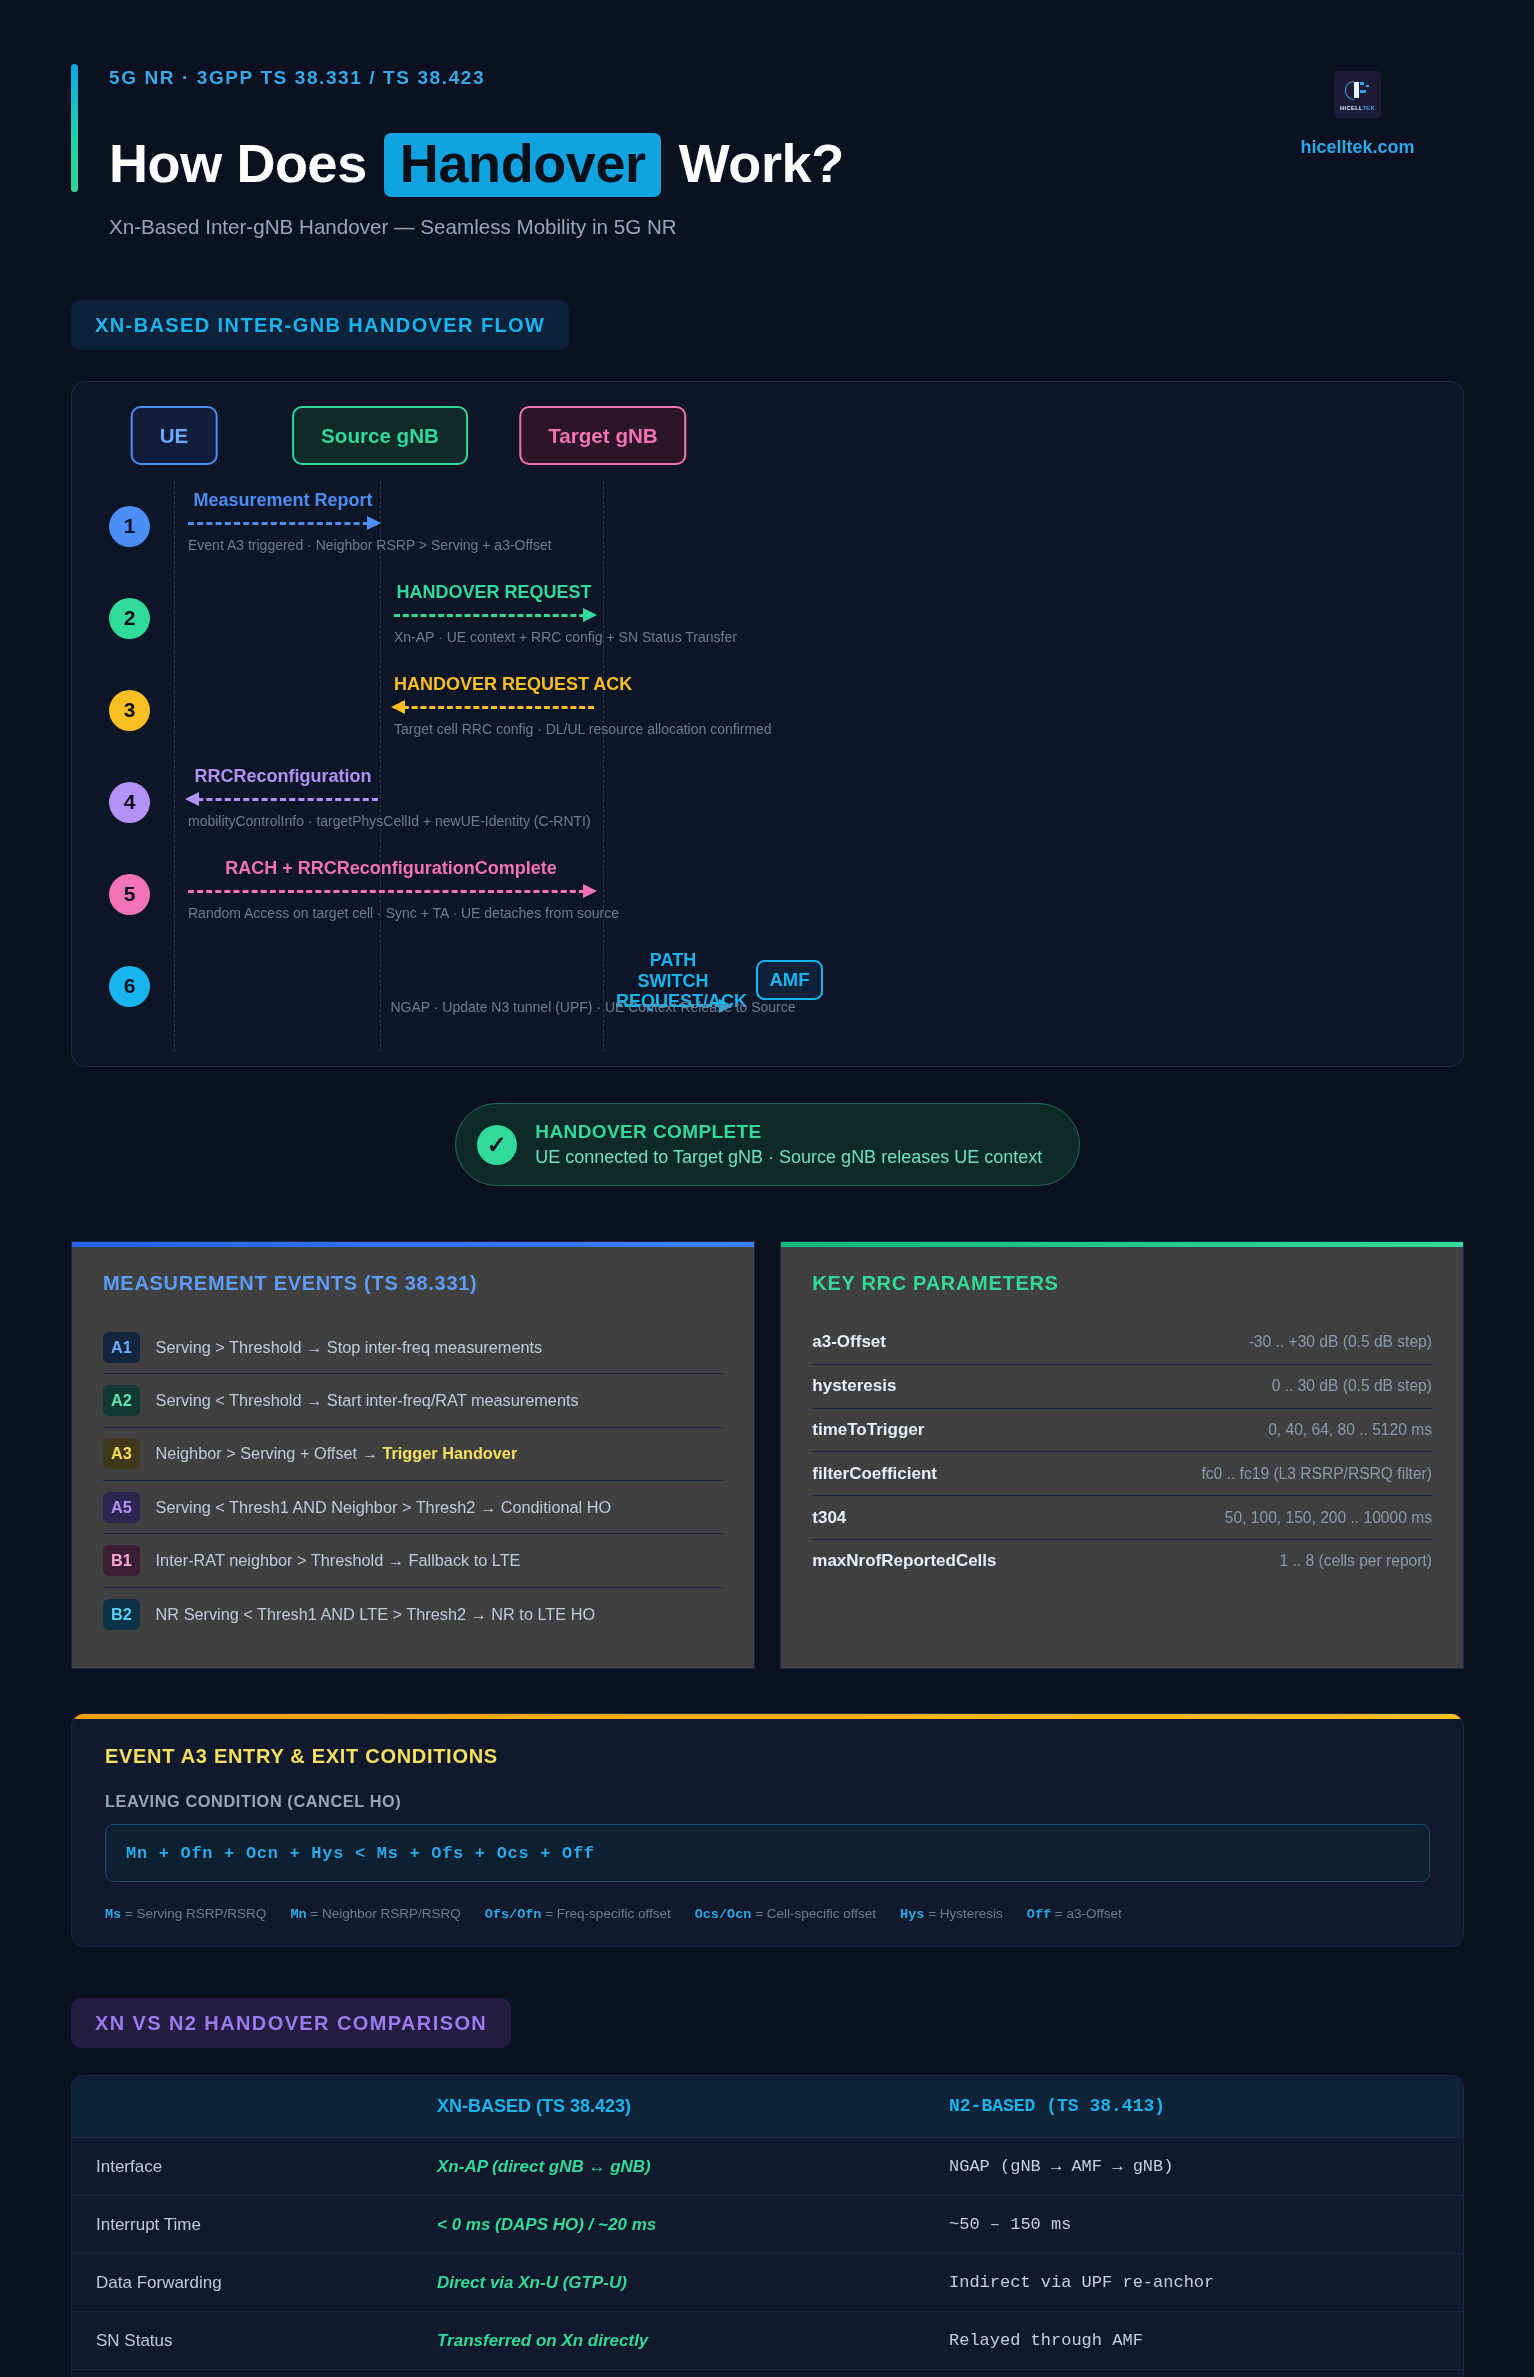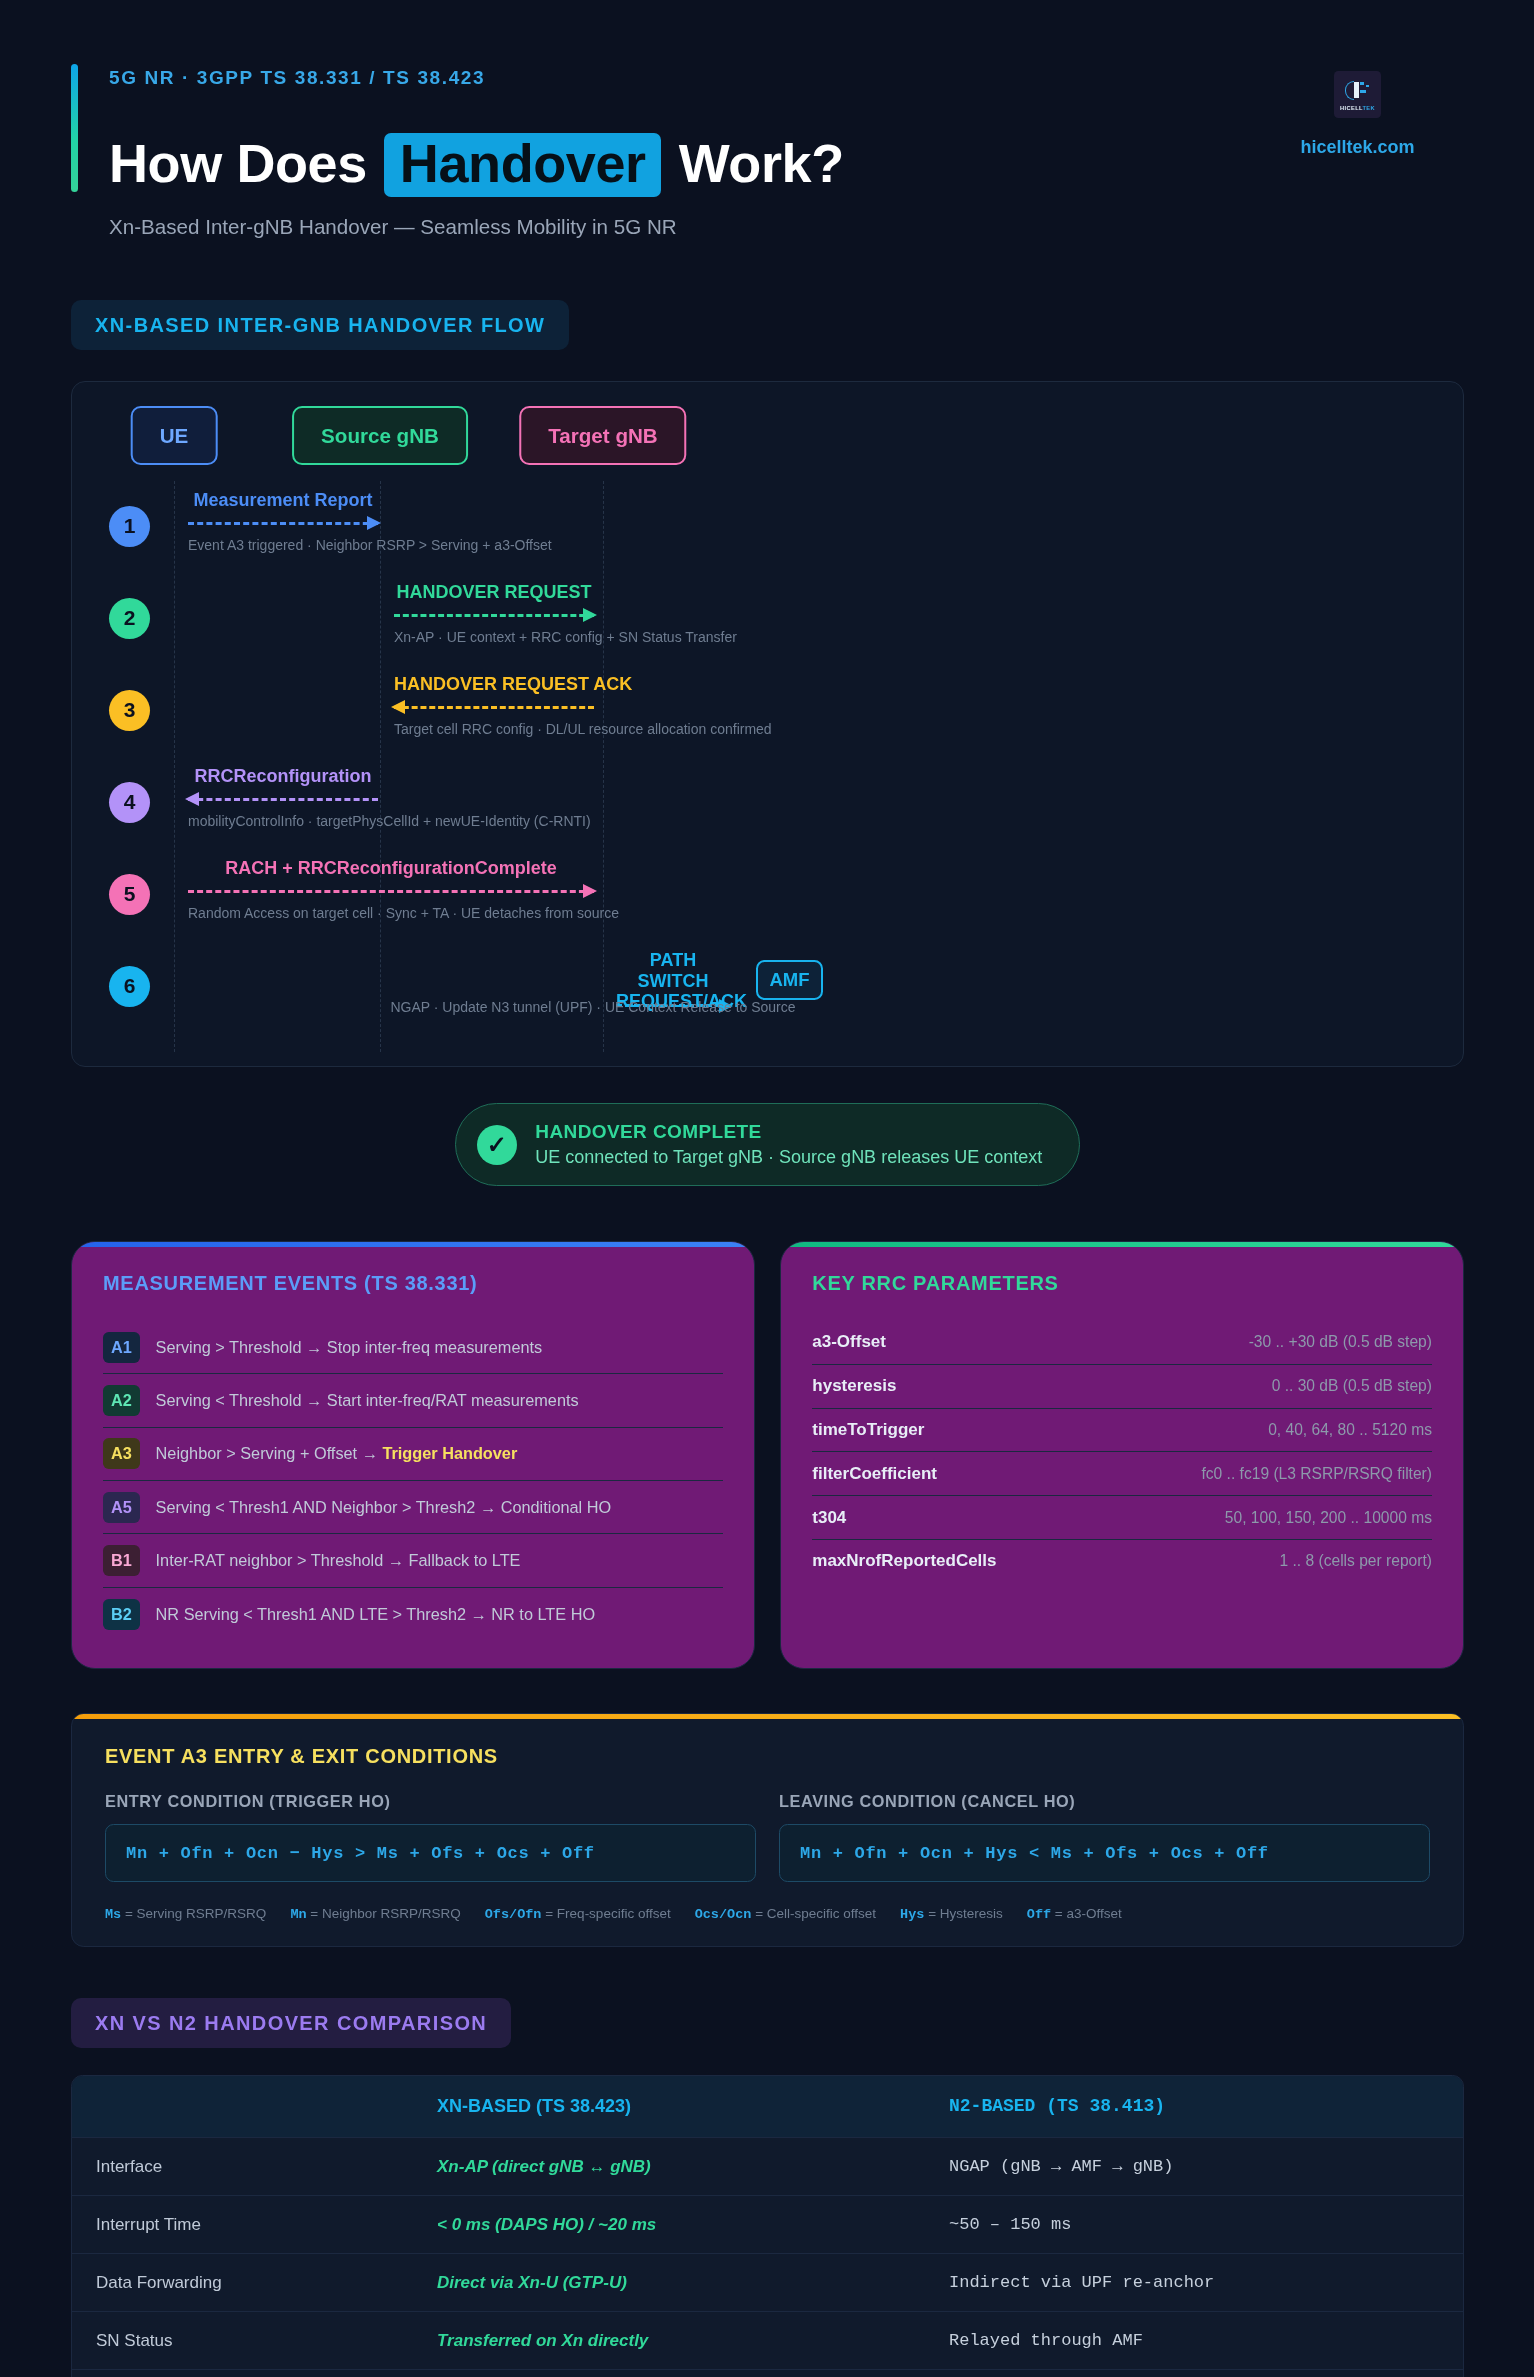--- a/index.html
+++ b/index.html
@@ -132,22 +132,22 @@
     width: 40px; height: 40px; border-radius: 50%; background: #31d99a;
     display:flex; align-items:center; justify-content:center;
     color:#0b1120; font-size: 24px; font-weight: bold;
   }
   .complete-t { color:#31d99a; font-size: 19px; font-weight: bold; letter-spacing:0.4px; }
   .complete-s { color:#6fe3bb; font-size: 18px; margin-top: 4.3px; }
 
   
   .cards { display:flex; gap: 25.6px; padding: 0 71px; margin-top: 55px; }
   .card {
-    flex: 1; background: #701a75; border: 0.7px solid #1b2840;
-    border-radius: 24px; padding: 30px 31px 28px 31px; position: relative; overflow: hidden;
+    flex: 1; background: #404040; border: 0.7px solid #1b2840;
+    border-radius: 1px; padding: 30px 31px 28px 31px; position: relative; overflow: hidden;
   }
   .card::before {
     content:""; position:absolute; left:0; right:0; top:0; height: 4.3px;
   }
   .card-blue::before { background: linear-gradient(90deg,#2563eb,#3b82f6); }
   .card-green::before { background: linear-gradient(90deg,#10b981,#31d99a); }
   .card-title { font-size: 20px; font-weight: bold; letter-spacing: 0.7px; margin-bottom: 25.6px; }
   .card-blue .card-title { color: #5b9df9; }
   .card-green .card-title { color: #31d99a; }
 
@@ -400,24 +400,20 @@
           </div>
         </div>
     </div>
 
   </div>
 
   <div class="a3">
     <div class="a3-title">EVENT A3 ENTRY &amp; EXIT CONDITIONS</div>
     <div class="a3-cols">
       <div class="a3-col">
-        <div class="a3-label">ENTRY CONDITION (TRIGGER HO)</div>
-        <div class="a3-box">Mn + Ofn + Ocn − Hys &gt; Ms + Ofs + Ocs + Off</div>
-      </div>
-      <div class="a3-col">
         <div class="a3-label">LEAVING CONDITION (CANCEL HO)</div>
         <div class="a3-box">Mn + Ofn + Ocn + Hys &lt; Ms + Ofs + Ocs + Off</div>
       </div>
     </div>
     <div class="a3-legend" id="a3-legend">
         <div class="lg-item"><b>Ms</b> = Serving RSRP/RSRQ</div>
         <div class="lg-item"><b>Mn</b> = Neighbor RSRP/RSRQ</div>
         <div class="lg-item"><b>Ofs/Ofn</b> = Freq-specific offset</div>
         <div class="lg-item"><b>Ocs/Ocn</b> = Cell-specific offset</div>
         <div class="lg-item"><b>Hys</b> = Hysteresis</div>

